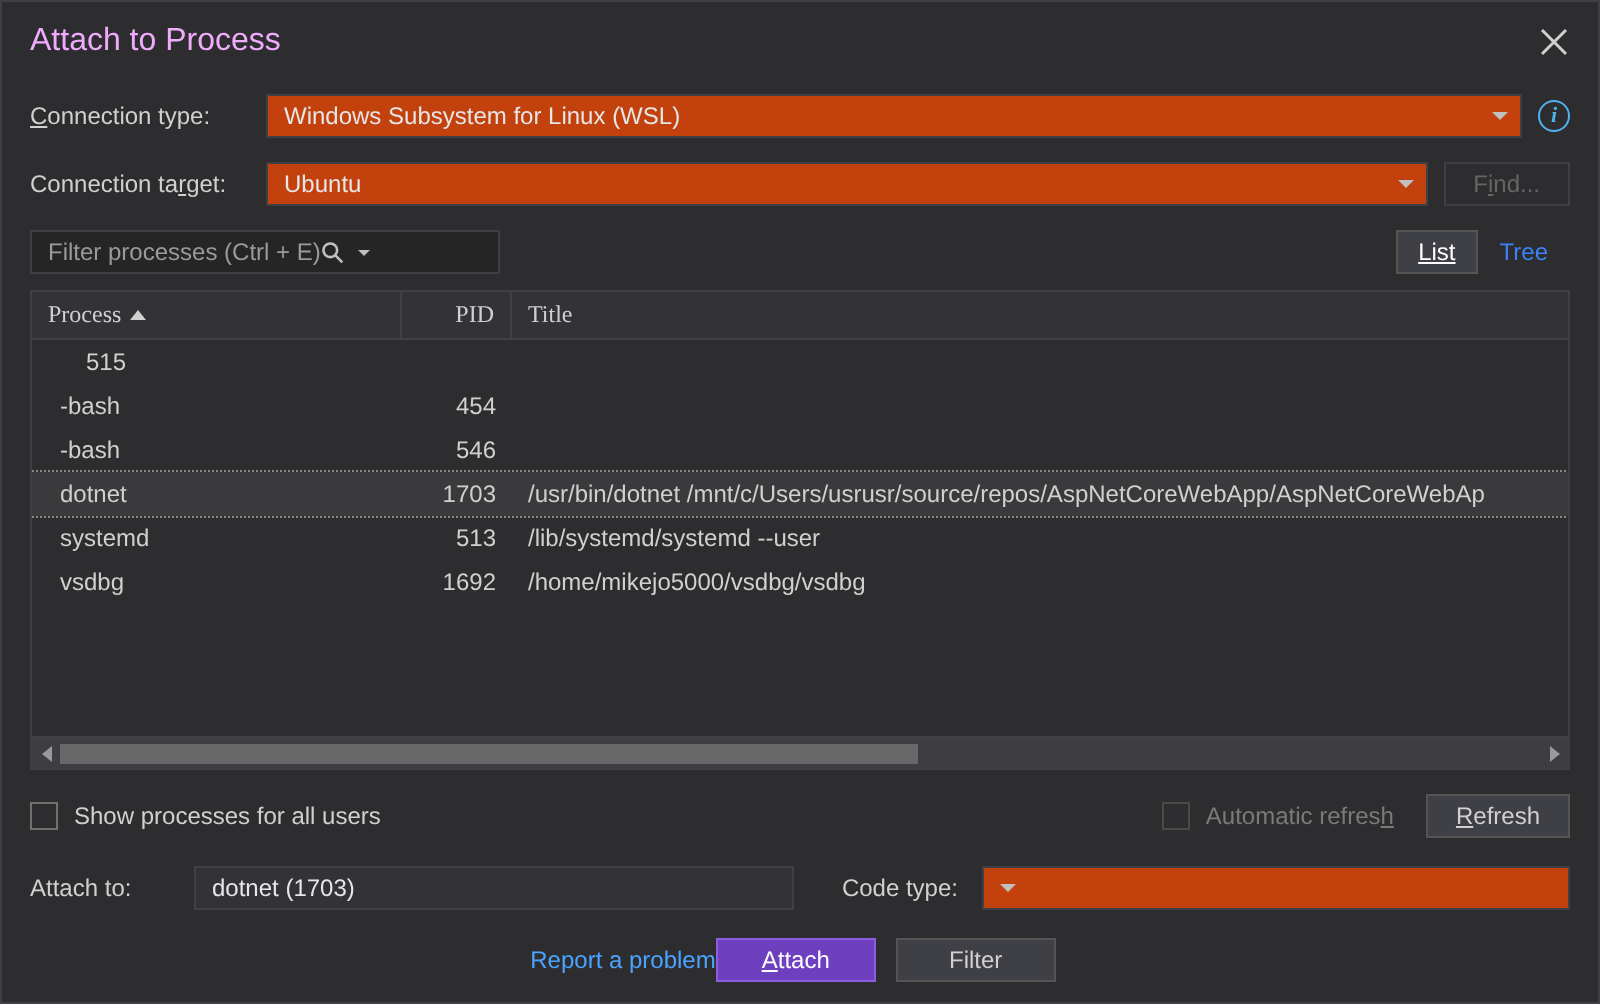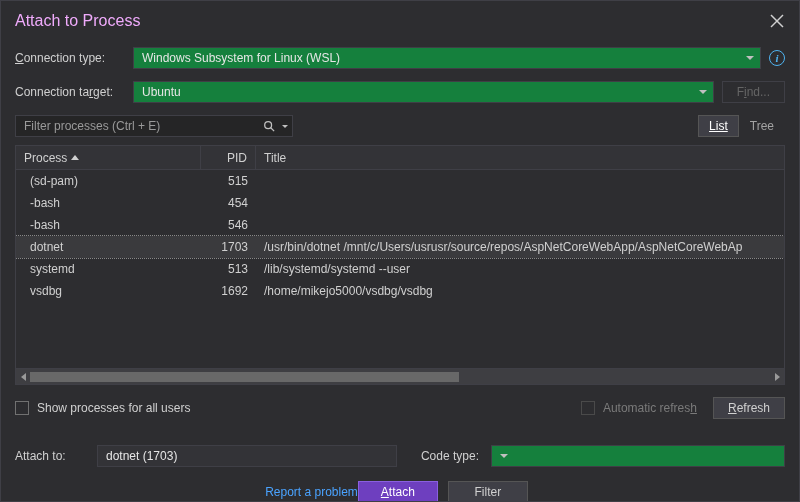--- a/index.html
+++ b/index.html
@@ -26,21 +26,21 @@
     width: 24px; height: 24px; display: flex; align-items: center; justify-content: center;
     color: #d0d0d0; cursor: pointer;
   }
   .titlebar .close svg { width: 14px; height: 14px; stroke: currentColor; stroke-width: 1.5; }
   .content { flex: 1; display: flex; flex-direction: column; padding: 0 14px 0 14px; }
   .row { display: flex; align-items: center; margin: 6px 0; gap: 8px; }
   .label-col { width: 110px; color: #d0d0d0; }
   .underline { text-decoration: underline; }
   .dropdown {
     flex: 1;
-    background: #15803d;
+    background: #c2410c;
     border: 1px solid #3f3f46;
     height: 22px;
     display: flex;
     align-items: center;
     justify-content: space-between;
     padding: 0 6px 0 8px;
     color: #e6e6e6;
     cursor: pointer;
   }
   .dropdown .arrow { width: 0; height: 0; border-left: 4px solid transparent; border-right: 4px solid transparent; border-top: 4px solid #c0c0c0; }
@@ -51,42 +51,42 @@
   }
   .btn {
     background: #3f3f46; border: 1px solid #555555; color: #d0d0d0;
     height: 22px; padding: 0 14px; display: inline-flex; align-items: center; justify-content: center;
     cursor: pointer; min-width: 60px;
   }
   .btn.disabled { background: transparent; border-color: #3f3f46; color: #656565; cursor: default; }
   .btn.primary { background: #6e3fbf; border-color: #8a5fe0; color: #ffffff; }
   .filter-row { display: flex; align-items: center; margin: 6px 0; gap: 8px; }
   .filter-box {
-    width: 278px; height: 22px; background: #252526; border: 1px solid #3f3f46;
-    display: flex; align-items: center; justify-content: space-between;
+    width: 235px; height: 22px; background: #252526; border: 1px solid #3f3f46;
+    display: flex; align-items: center; 
     padding: 0 4px 0 8px; color: #9a9a9a;
   }
   .filter-box .searcharea { display: flex; align-items: center; gap: 4px; }
   .filter-box svg { width: 12px; height: 12px; stroke: #c0c0c0; stroke-width: 1.5; fill: none; }
   .filter-box .sm-arrow { width: 0; height: 0; border-left: 3px solid transparent; border-right: 3px solid transparent; border-top: 3px solid #c0c0c0; margin-left: 3px; }
   .spacer { flex: 1; }
   .toggle-group { display: flex; }
   .toggle-btn {
-    background: transparent; border: 1px solid transparent; color: #a3a3a3;
+    background: transparent; border: 1px solid transparent; color: #3b82f6;
     height: 22px; padding: 0 10px; display: inline-flex; align-items: center; cursor: pointer;
   }
   .toggle-btn.active { background: #3f3f46; border-color: #555555; color: #fff; }
   .table-wrap {
     border: 1px solid #3f3f46; margin-top: 2px; display: flex; flex-direction: column;
     height: 240px;
   }
   .thead { display: flex; background: #333337; border-bottom: 1px solid #3f3f46; height: 24px; align-items: stretch; }
   .th {
     display: flex; align-items: center; padding: 0 8px; color: #d0d0d0;
-    border-right: 1px solid #3f3f46; gap: 4px; cursor: pointer;
+    border-right: 1px solid #3f3f46; gap: 4px; cursor: pointer; font-family: Liberation Serif, serif;
   }
   .th .sort { width: 0; height: 0; border-left: 4px solid transparent; border-right: 4px solid transparent; border-bottom: 5px solid #d0d0d0; }
   .col-proc { width: 185px; flex: 0 0 185px; }
   .col-pid { width: 55px; flex: 0 0 55px; text-align: right; justify-content: flex-end; }
   .col-title { flex: 1; }
   .tbody { flex: 1; overflow: hidden; position: relative; }
   .trow { display: flex; height: 22px; align-items: center; }
   .trow.selected { outline: 1px dotted #888; background: #3a3a3d; }
   .td { padding: 0 8px; overflow: hidden; white-space: nowrap; text-overflow: clip; }
   .td.col-proc { padding-left: 14px; }
@@ -98,21 +98,21 @@
   .hscroll .arrow-l { left: 0; }
   .hscroll .arrow-r { right: 0; }
   .hscroll .tri-l { width: 0; height: 0; border-top: 4px solid transparent; border-bottom: 4px solid transparent; border-right: 5px solid #9a9a9a; }
   .hscroll .tri-r { width: 0; height: 0; border-top: 4px solid transparent; border-bottom: 4px solid transparent; border-left: 5px solid #9a9a9a; }
   .options-row { display: flex; align-items: center; margin: 12px 0 10px 0; gap: 8px; }
   .checkbox {
     width: 14px; height: 14px; border: 1px solid #717171; background: #2d2d30; display: inline-block; cursor: pointer;
   }
   .checkbox.disabled { border-color: #4a4a4a; cursor: default; }
   .muted { color: #7a7a7a; }
-  .attach-row { display: flex; align-items: center; margin: 16px 0 14px 0; gap: 12px; }
+  .attach-row { display: flex; align-items: center; margin: 4px 0 14px 0; gap: 12px; }
   .textfield {
     background: #333337; border: 1px solid #3f3f46; height: 22px;
     display: flex; align-items: center; padding: 0 8px; color: #e6e6e6; min-width: 0;
   }
   .footer { display: flex; align-items: center; justify-content: center; padding: 0 21px 12px 14px; }
   .link { color: #4aa3ff; cursor: pointer; }
   .footer-btns { display: flex; gap: 10px; }
 </style>
 </head>
 <body>
@@ -185,21 +185,20 @@
       </div>
       <div class="th col-pid">
           <span>PID</span>
         </div>
       <div class="th col-title" style="border-right:none;">
           <span>Title</span>
         </div>
     </div>
     <div class="tbody" id="tbody">
         <div class="trow">
-          <div class="td col-proc">(sd-pam)</div>
           <div class="td col-pid">515</div>
           <div class="td col-title"></div>
         </div>
         <div class="trow">
           <div class="td col-proc">-bash</div>
           <div class="td col-pid">454</div>
           <div class="td col-title"></div>
         </div>
         <div class="trow">
           <div class="td col-proc">-bash</div>

